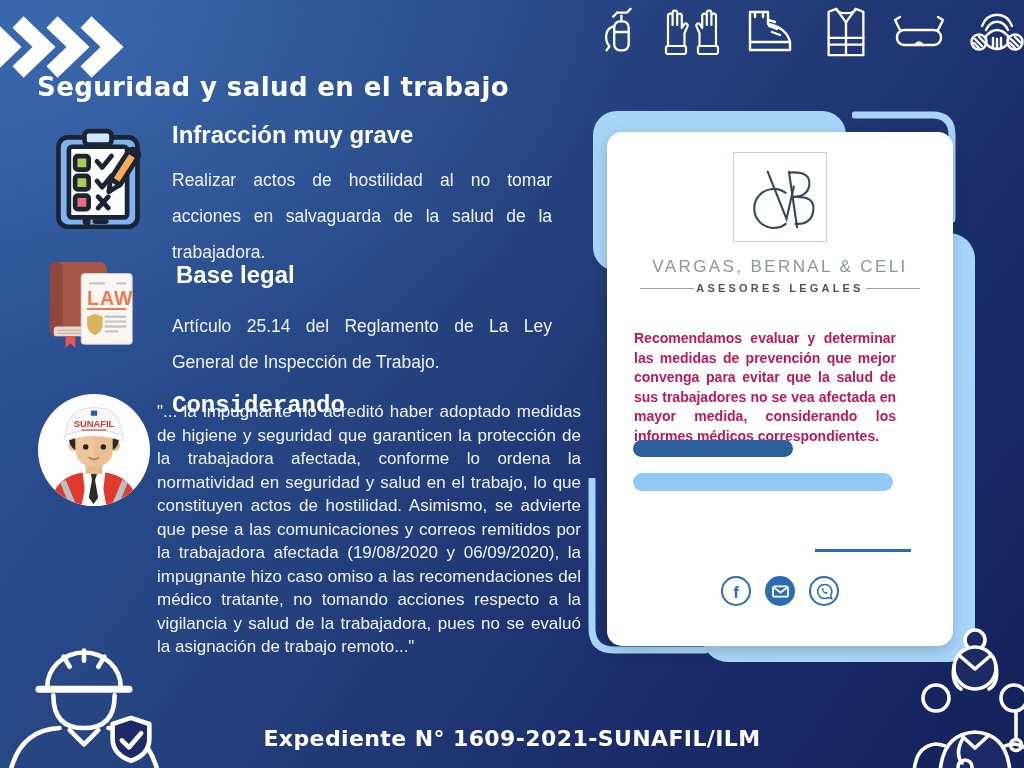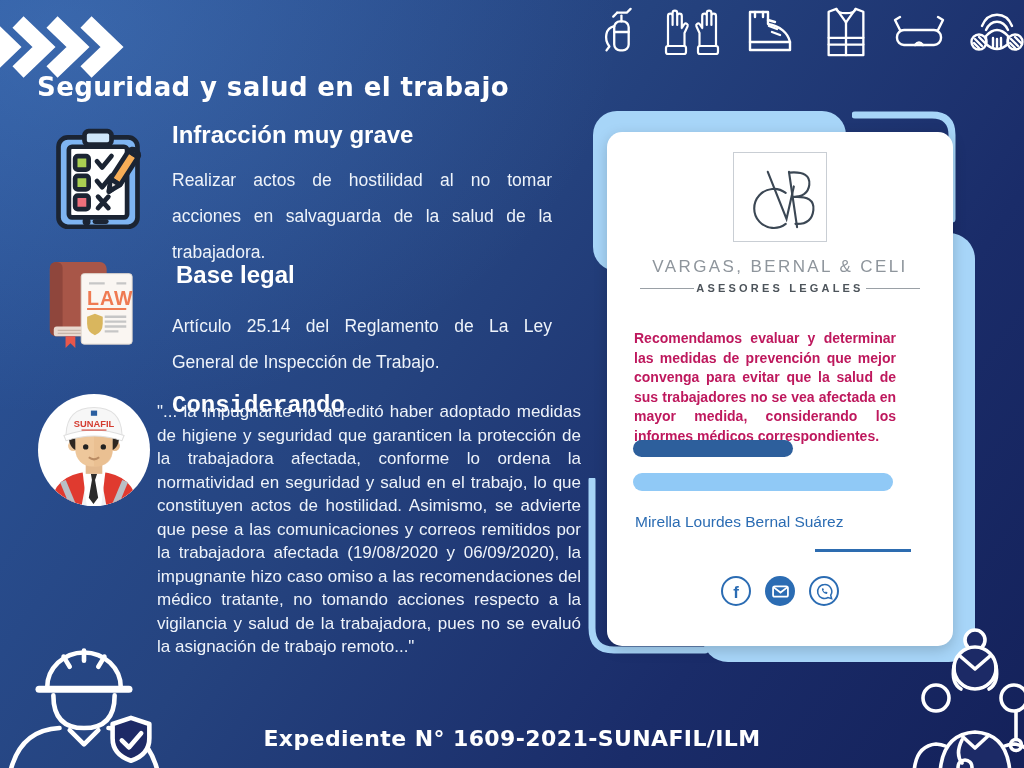--- a/index.html
+++ b/index.html
@@ -220,21 +220,20 @@
     </div>
     <div class="firm">VARGAS, BERNAL &amp; CELI</div>
     <div class="firm-sub">
       <span class="rule"></span>
       <span>ASESORES LEGALES</span>
       <span class="rule"></span>
     </div>
     <div class="reco">Recomendamos evaluar y determinar las medidas de prevención que mejor convenga para evitar que la salud de sus trabajadores no se vea afectada en mayor medida, considerando los informes médicos correspondientes.</div>
     <div class="bar bar1"></div>
     <div class="bar bar2"></div>
-    <div class="person">Mirella Lourdes Bernal Suárez</div>
     <div class="sigline"></div>
     <div class="socials">
       <div class="soc out">
           <span class="fbf">f</span>
         </div>
       <div class="soc fill">
         <svg width="17" height="13" viewBox="0 0 19 14">
           <rect x="1.2" y="1.2" width="16.6" height="11.6" rx="2" fill="none" stroke="#fff" stroke-width="2"></rect>
           <path d="M2 2.4 l7.5 5.8 7.5 -5.8" fill="none" stroke="#fff" stroke-width="2"></path>
         </svg>

